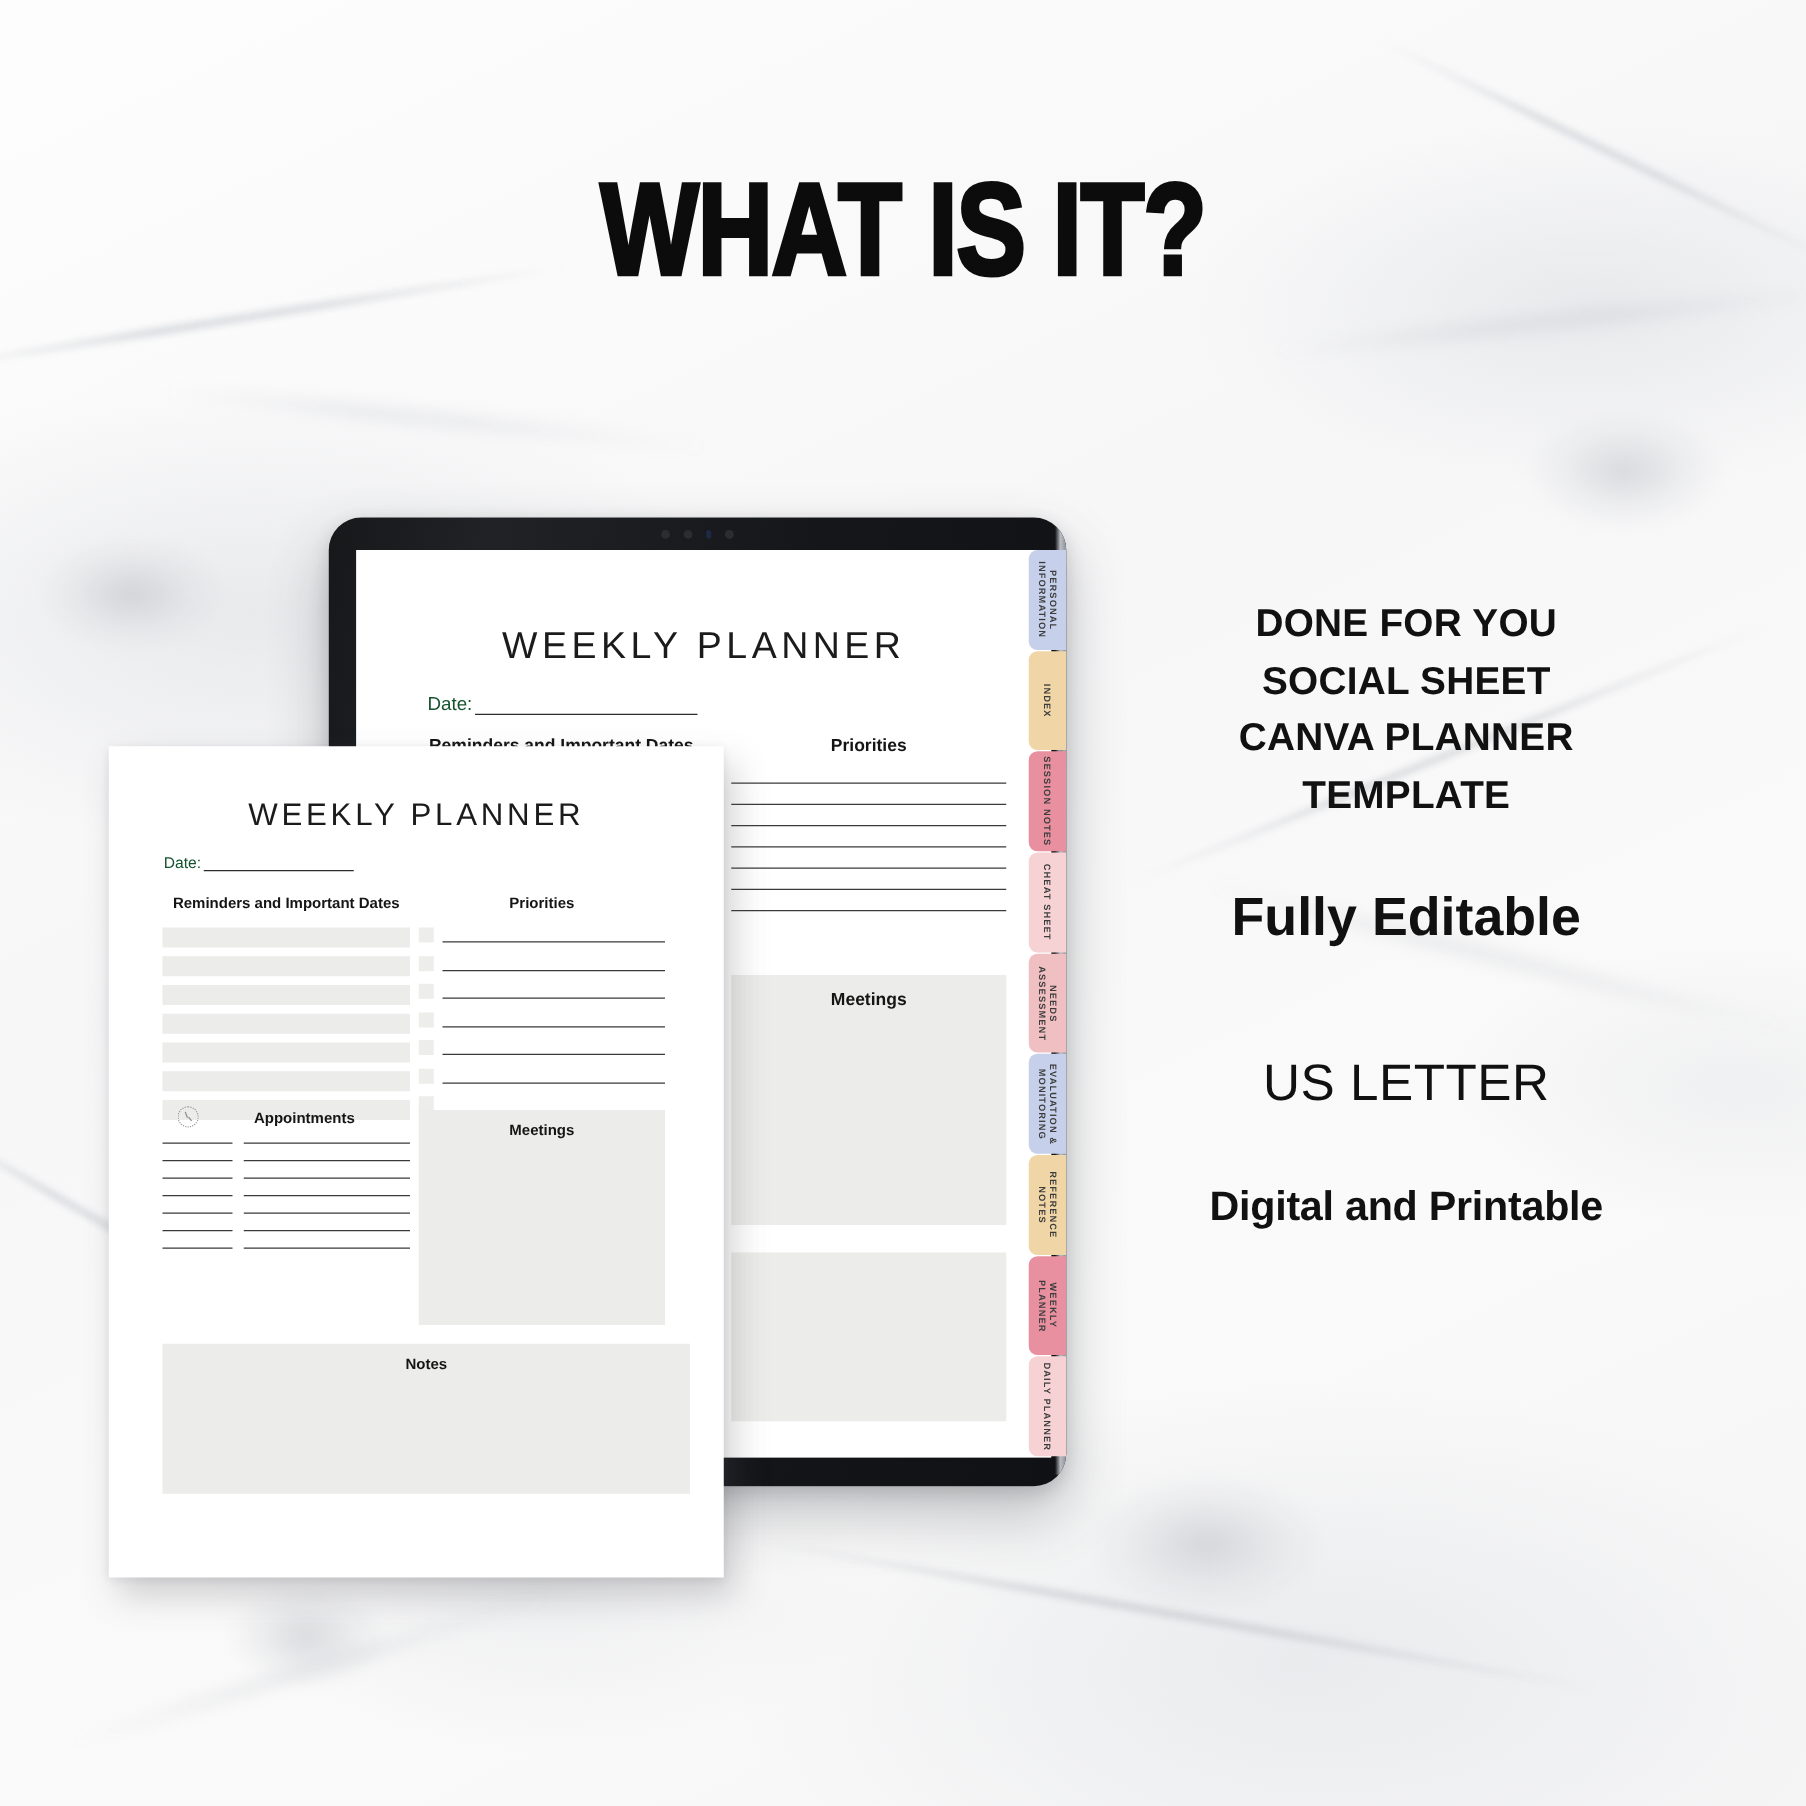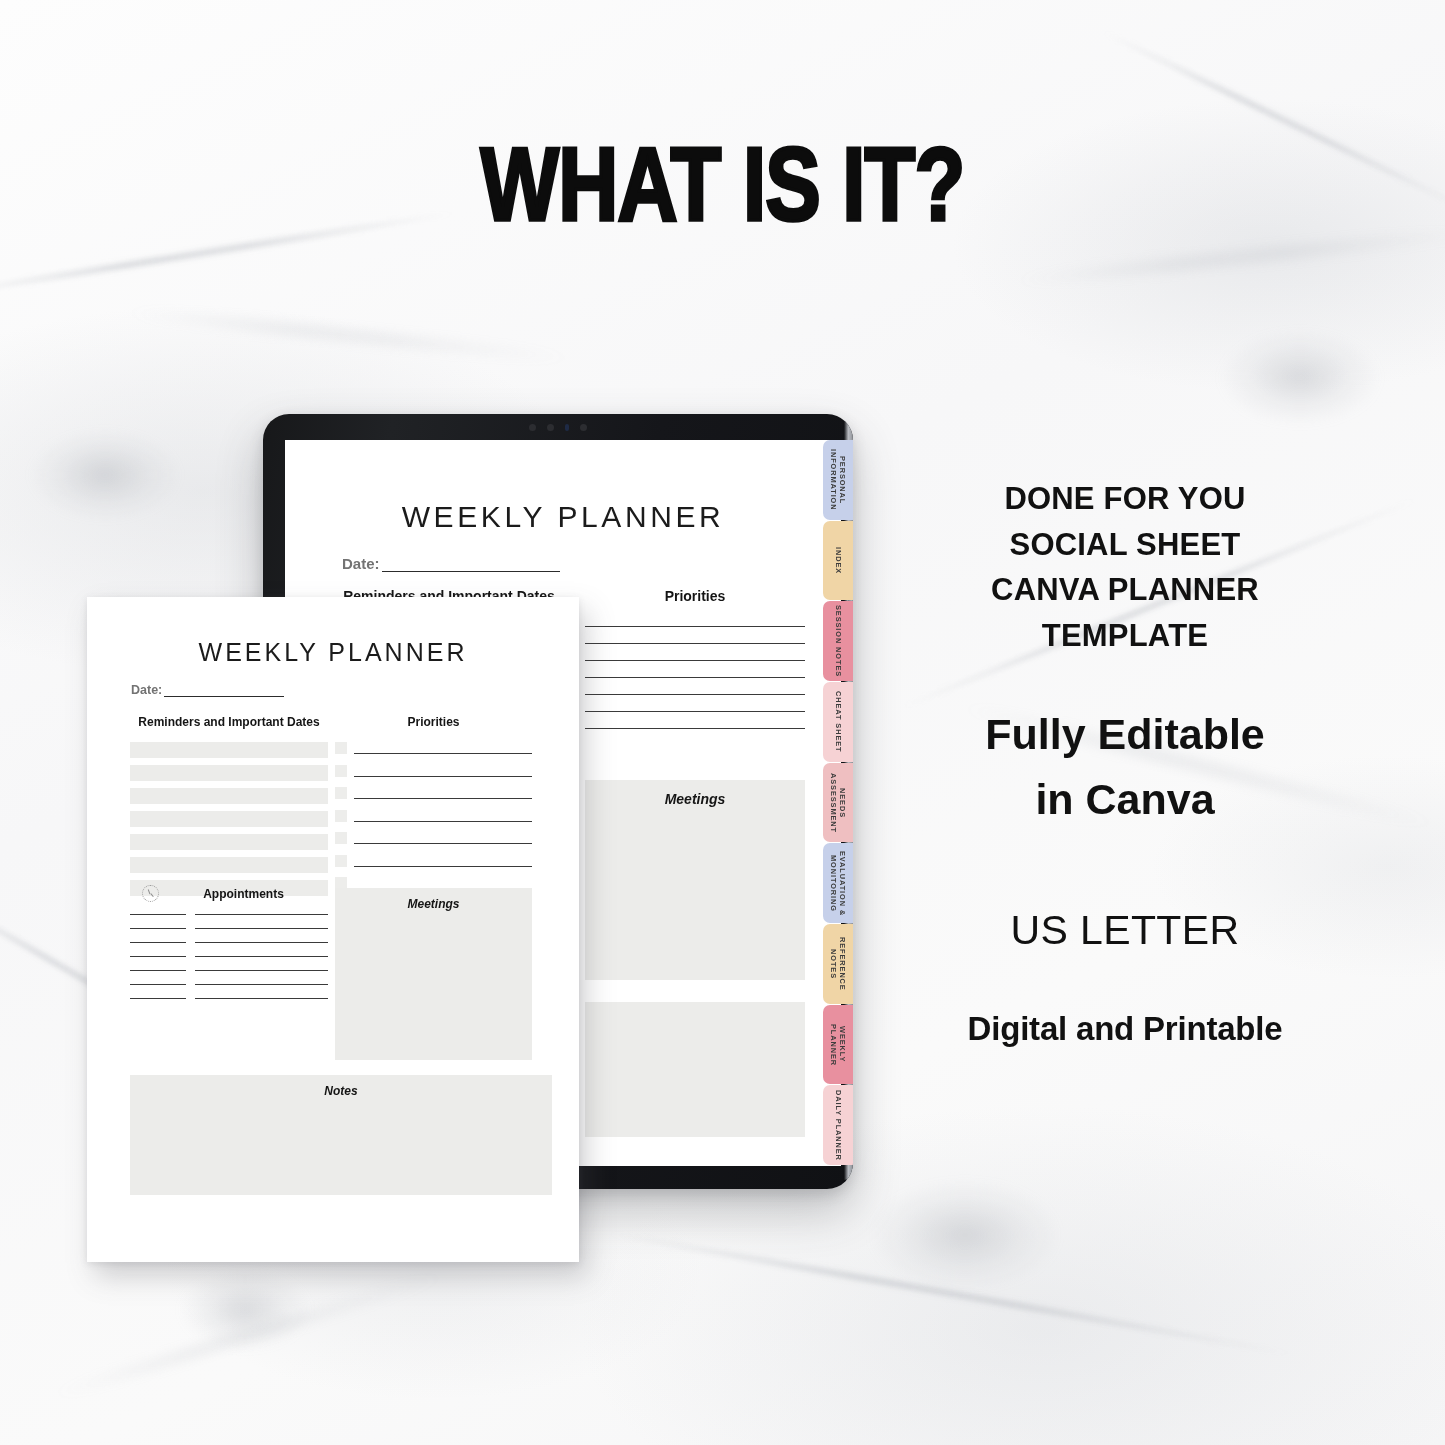--- a/index.html
+++ b/index.html
@@ -112,31 +112,31 @@
   
   .sheet { position: relative; background: #fff; }
   .planner-title {
     text-align: center;
     font-family: "Liberation Sans Narrow", "Liberation Sans", sans-serif;
     font-weight: 400;
     color: #1b1b1b;
     white-space: nowrap;
   }
   .date-row { display: flex; align-items: flex-end; }
-  .date-label { font-weight: 700; color: #737373; }
+  .date-label { font-weight: 400; color: #14532d; }
   .date-line { border-bottom: 1.4px solid #2c2c2c; }
   .sect-head {
     text-align: center;
     font-weight: 700;
     color: #151515;
   }
   .bar { background: #ececea; width: 100%; }
   .chk { background: #ededeb; flex: 0 0 auto; }
   .rule { border-bottom: 1.5px solid #3a3a3a; width: 100%; }
-  .grayBox { background: #ececea; position: relative; font-style: italic; }
+  .grayBox { background: #ececea; position: relative; }
   .grayBox .boxTitle {
     position: absolute; left: 0; right: 0;
     text-align: center; font-weight: 700; color: #151515;
   }
   .clock {
     border-radius: 50%;
     border: 1.3px dotted #9a9a9a;
     position: relative;
     flex: 0 0 auto;
   }
@@ -508,21 +508,20 @@
 
     <div class="blockA">
       <div>DONE FOR YOU</div>
       <div>SOCIAL SHEET</div>
       <div>CANVA PLANNER</div>
       <div>TEMPLATE</div>
     </div>
 
     <div class="blockB">
       <div>Fully Editable</div>
-      <div>in Canva</div>
     </div>
 
 
     <div class="blockD">US LETTER</div>
 
     <div class="blockE">Digital and Printable</div>
 
   </div>
 
 </div>

